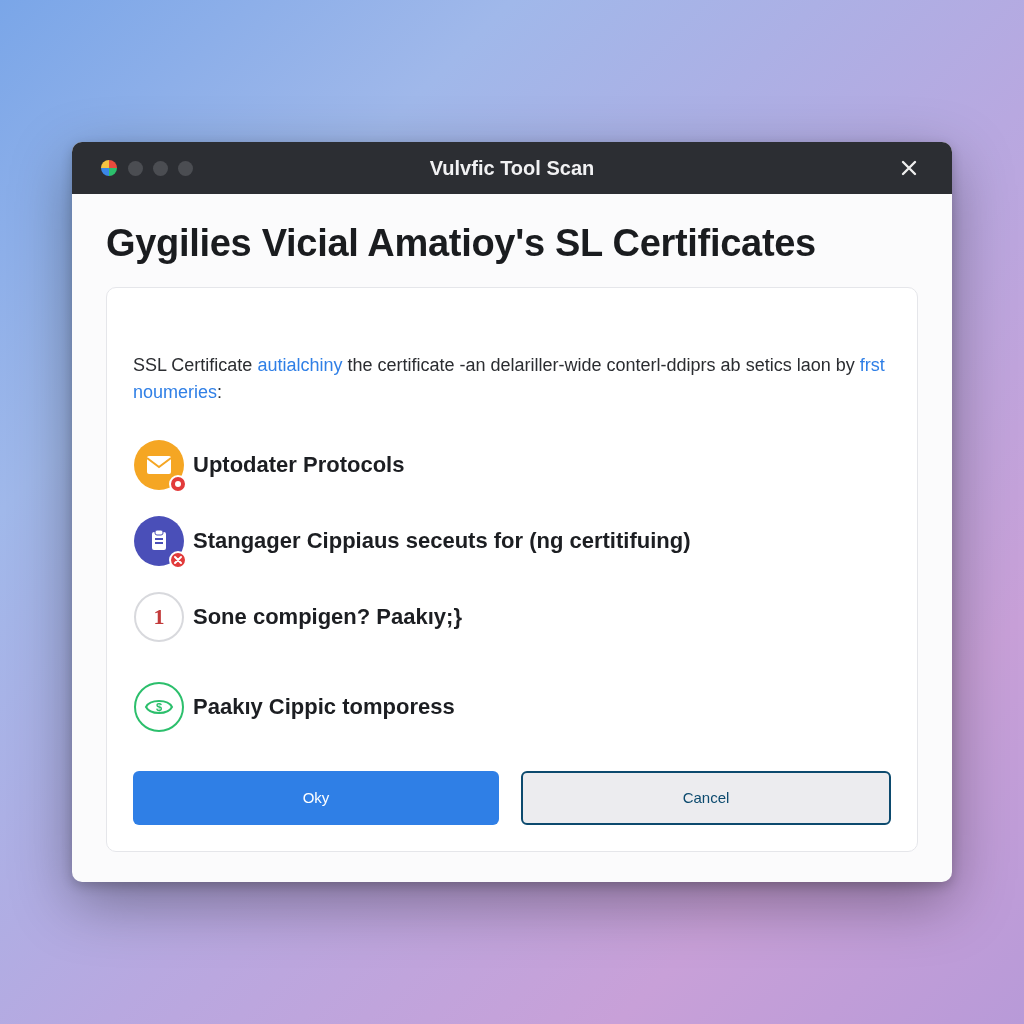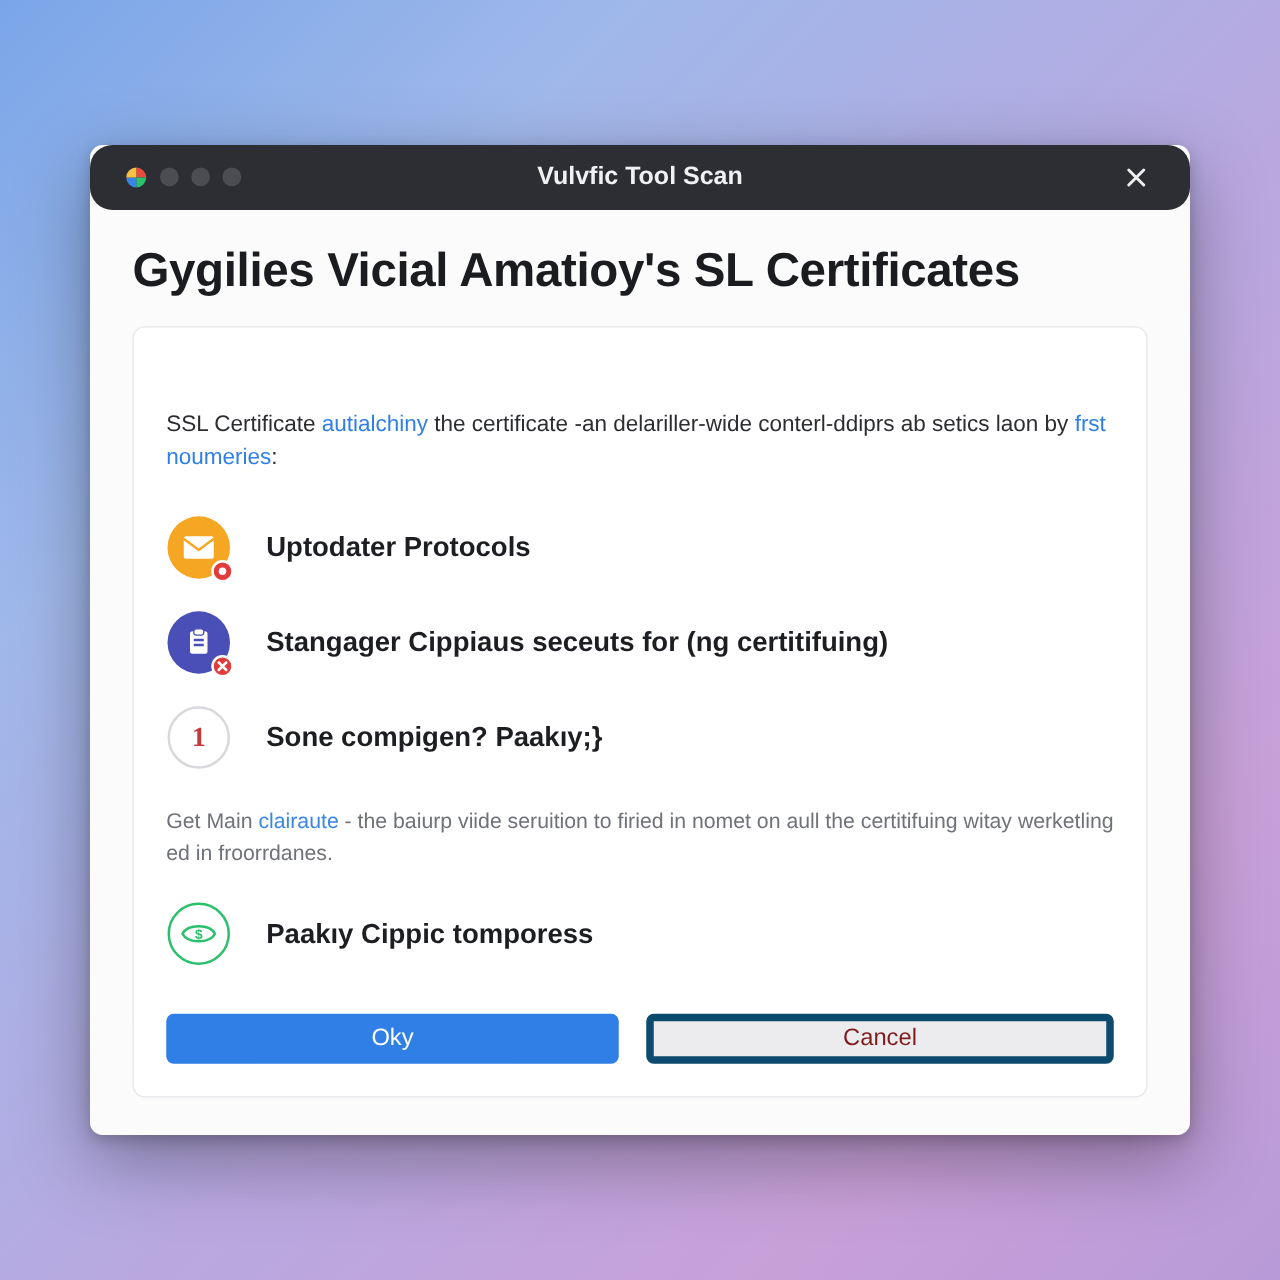--- a/index.html
+++ b/index.html
@@ -18,21 +18,20 @@
     box-shadow: 0 20px 60px rgba(0,0,0,0.35), 0 4px 12px rgba(0,0,0,0.2);
     overflow: hidden;
   }
   .titlebar {
     height: 52px;
     background: #2c2e33;
     display: flex;
     align-items: center;
     padding: 0 28px;
     position: relative;
-    border-radius: 18px;
   }
   .traffic {
     display: flex;
     align-items: center;
     gap: 10px;
   }
   .traffic svg { display: block; }
   .tl-dot {
     width: 15px; height: 15px; border-radius: 50%;
     background: #4b4d52;
@@ -80,21 +79,21 @@
     color: #2b2d31;
     margin-top: 40px;
   }
   .intro .lk { color: #2f7fe6; }
   .items {
     margin-top: 22px;
   }
   .item {
     display: flex;
     align-items: center;
-    gap: 28px;
+    gap: 8px;
     padding: 12px 0;
   }
   .icon-wrap {
     width: 52px; height: 52px;
     position: relative;
     flex: 0 0 auto;
     display: flex; align-items: center; justify-content: center;
   }
   .icon-circle {
     width: 50px; height: 50px; border-radius: 50%;
@@ -121,36 +120,36 @@
     color: #6f7278;
   }
   .note .lk2 { color: #3a86e8; }
   .buttons {
     display: flex;
     gap: 22px;
     margin-top: 26px;
   }
   .btn {
     flex: 1 1 0;
-    height: 40px;
+    height: 54px;
     border-radius: 6px;
     border: none;
-    font-size: 19px;
+    font-size: 15px;
     font-weight: 500;
     cursor: pointer;
     display: flex; align-items: center; justify-content: center;
   }
   .btn-primary {
     background: #2f7fe6;
     color: #fff;
   }
   .btn-secondary {
     background: #ececef;
-    color: #7f1d1d;
-    border: 6px solid #0c4a6e;
+    color: #0c4a6e;
+    border: 2px solid #0c4a6e;
   }
 </style>
 </head>
 <body>
 
 <div class="window">
 
   <div class="titlebar">
     <div class="traffic">
       <span>
@@ -224,23 +223,20 @@
           <div class="icon-wrap">
             <div class="icon-circle" style="background:#fff;border:2.5px solid #d8d9dd;">
               <span style="color:#c23a3a;font-weight:700;font-size:22px;font-family:Georgia,serif;">1</span>
             </div>
           </div>
           <div class="item-label">Sone compigen? Paakıy;}</div>
         </div>
 
       </div>
 
-      <div class="note">
-        <span>Get Main </span><span class="lk2">clairaute</span><span> - the baiurp viide seruition to firied in nomet on aull the certitifuing witay werketling ed in froorrdanes.</span>
-      </div>
 
       <div class="items" style="margin-top:14px;">
         <div class="item">
           <div class="icon-wrap">
             <div class="icon-circle" style="background:#fff;border:2.5px solid #2cbf6c;">
               <svg width="30" height="20" viewBox="0 0 30 20">
                 <path d="M2 10 C6 2 24 2 28 10 C24 18 6 18 2 10 Z" fill="none" stroke="#2cbf6c" stroke-width="2"></path>
                 <text x="15" y="14" text-anchor="middle" font-size="11" font-weight="700" fill="#2cbf6c">$</text>
               </svg>
             </div>

